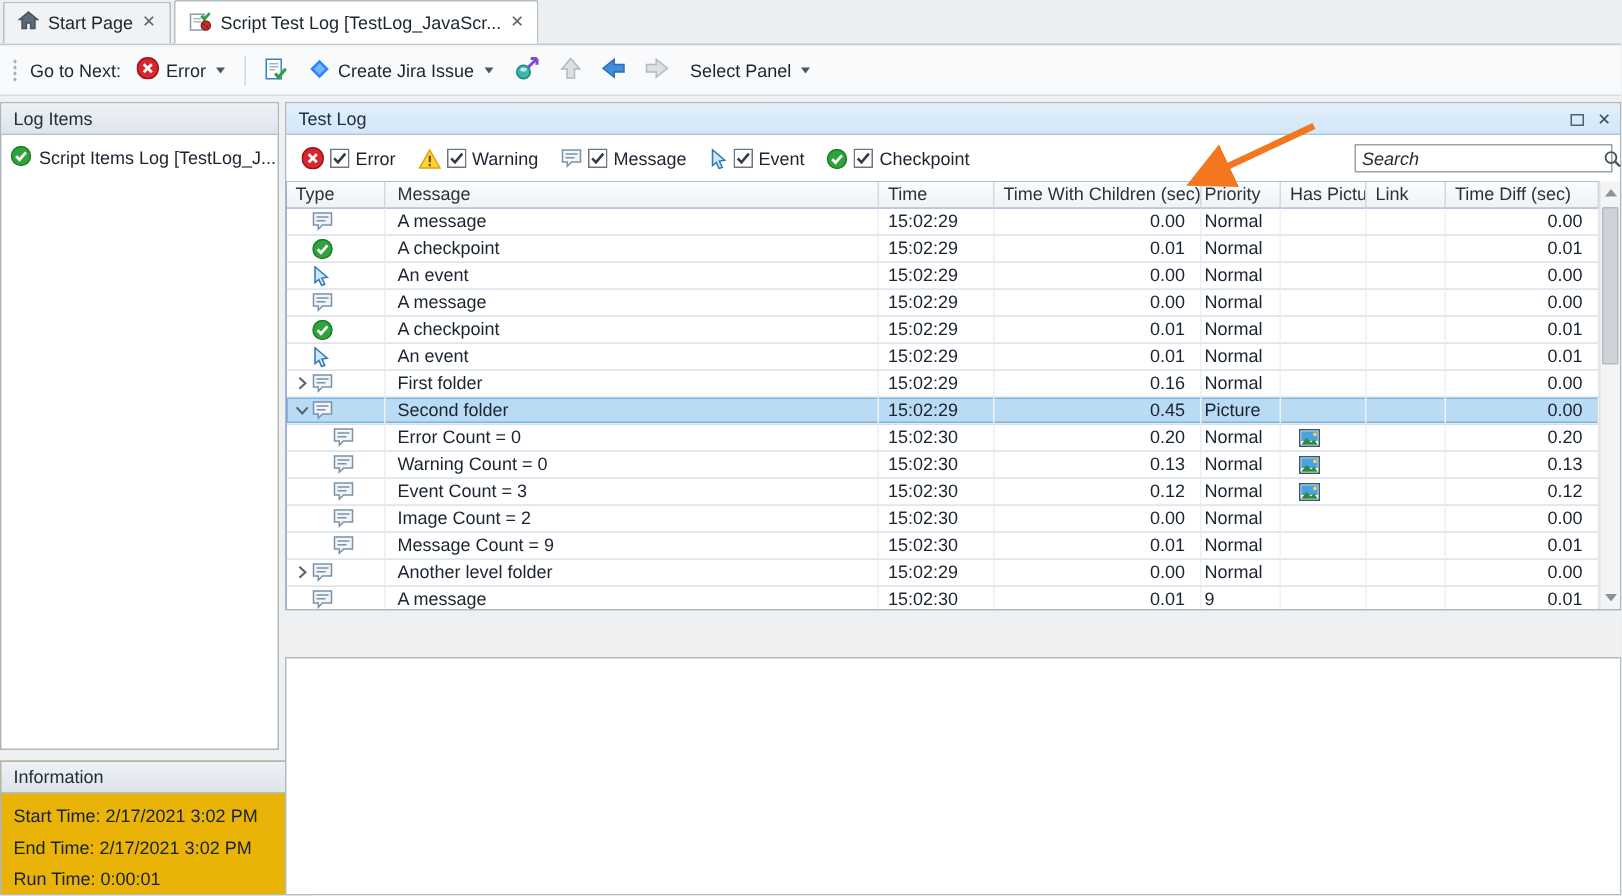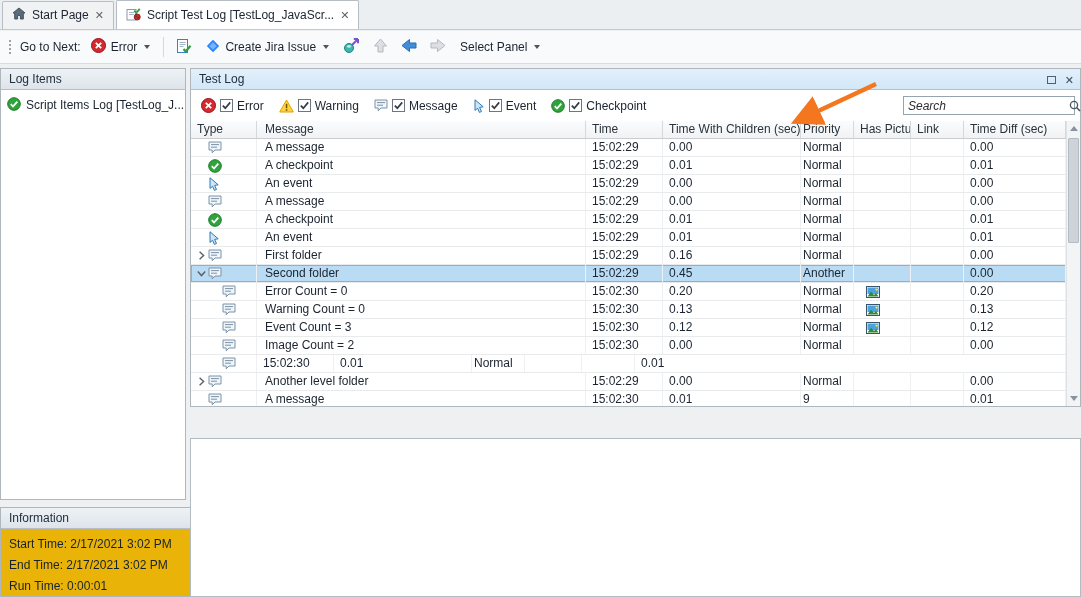--- a/index.html
+++ b/index.html
@@ -51,21 +51,21 @@
   .searchbox input::placeholder{color:#2c2c2c;font-style:italic;opacity:1}
   .search-glyph{width:16px;display:flex;justify-content:center}
 
   .table{position:absolute;left:0;top:52px;right:14px;bottom:0;overflow:hidden;background:#1d4ed8}
   .thead{display:flex;height:18px;background:linear-gradient(#fbfcfd,#f0f2f3);border-bottom:1px solid #c9ccd0}
   .hcell{border-right:1px solid #d6d9dc;padding:0 0 0 6px;line-height:17px;color:#2a333c;overflow:hidden;white-space:nowrap;cursor:pointer}
   .trow{display:flex;height:18px;border-bottom:1px solid #e9eaec;background:#fff;cursor:default}
   .trow.selected{background:#b9dbf3;box-shadow:inset 0 0 0 1px #7fb4dd}
   .cell{border-right:1px solid #eef0f1;line-height:17px;overflow:hidden;white-space:nowrap;padding:0 0 0 6px}
   .c0{width:66px}.c1{width:329px;padding-left:8px}.c2{width:77px}.c3{width:138px}.c4{width:53px;padding-left:2px}.c5{width:57px}.c6{width:53px}.c7{flex:1}
-  .cell.c3,.cell.c7{padding-right:10px}
+  .cell.c3,.cell.c7{text-align:right;padding-right:10px}
   .cell.c0{display:flex;align-items:center;padding-left:3px}
   .cell.c5{display:flex;align-items:center;padding-left:12px}
   .expander{width:14px;display:inline-flex;align-items:center;justify-content:center}
   .ticon{display:inline-flex;align-items:center}
   .ticon.ind1{margin-left:14px}
 
   .vscroll{position:absolute;right:0;top:52px;bottom:0;width:14px;background:#f3f4f5;border-left:1px solid #dfe1e3}
   .sbtn{position:absolute;left:0;width:13px;height:15px;display:flex;align-items:center;justify-content:center;cursor:pointer}
   .sbtn.up{top:0}.sbtn.down{bottom:0}
   .tri-up{width:0;height:0;border-left:4px solid transparent;border-right:4px solid transparent;border-bottom:5px solid #8a939b}
@@ -445,21 +445,21 @@
                     <svg width="14" height="13" viewBox="0 0 14 13">
                       <path d="M1 1 H13 V9 H7 L4.2 11.8 V9 H1 Z" fill="#f0f5fa" stroke="#7a92a8"></path>
                       <line x1="3" y1="3.6" x2="11" y2="3.6" stroke="#7a92a8"></line>
                       <line x1="3" y1="6.2" x2="9" y2="6.2" stroke="#7a92a8"></line>
                     </svg>
                   </span>
                 </div>
                 <div class="cell c1">Second folder</div>
                 <div class="cell c2">15:02:29</div>
                 <div class="cell c3">0.45</div>
-                <div class="cell c4">Another</div>
+                <div class="cell c4">Picture</div>
                 <div class="cell c5"></div>
                 <div class="cell c6"></div>
                 <div class="cell c7">0.00</div>
               </div>
               <div class="trow">
                 <div class="cell c0">
                   <span class="expander"></span>
                   <span class="ticon ind1">
                     <svg width="14" height="13" viewBox="0 0 14 13">
                       <path d="M1 1 H13 V9 H7 L4.2 11.8 V9 H1 Z" fill="#f0f5fa" stroke="#7a92a8"></path>
@@ -564,20 +564,21 @@
                 <div class="cell c0">
                   <span class="expander"></span>
                   <span class="ticon ind1">
                     <svg width="14" height="13" viewBox="0 0 14 13">
                       <path d="M1 1 H13 V9 H7 L4.2 11.8 V9 H1 Z" fill="#f0f5fa" stroke="#7a92a8"></path>
                       <line x1="3" y1="3.6" x2="11" y2="3.6" stroke="#7a92a8"></line>
                       <line x1="3" y1="6.2" x2="9" y2="6.2" stroke="#7a92a8"></line>
                     </svg>
                   </span>
                 </div>
+                <div class="cell c1">Message Count = 9</div>
                 <div class="cell c2">15:02:30</div>
                 <div class="cell c3">0.01</div>
                 <div class="cell c4">Normal</div>
                 <div class="cell c5"></div>
                 <div class="cell c6"></div>
                 <div class="cell c7">0.01</div>
               </div>
               <div class="trow">
                 <div class="cell c0">
                   <span class="expander">

